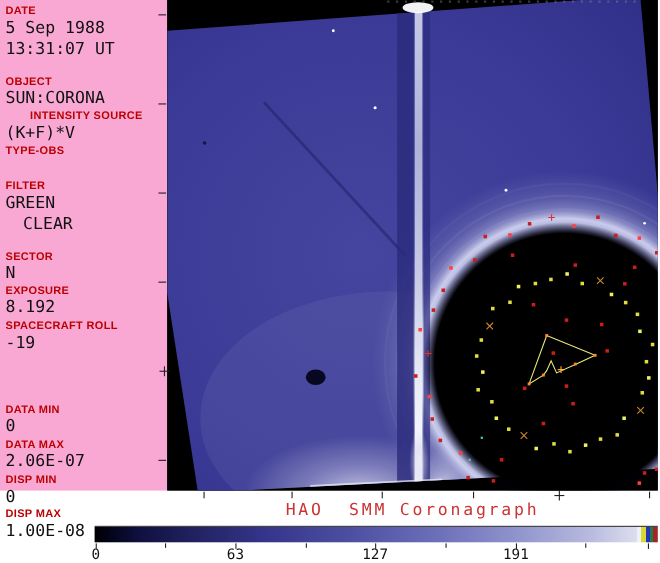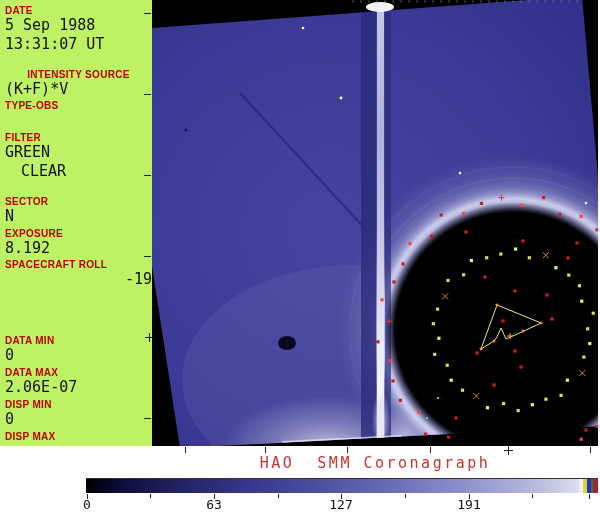--- a/index.html
+++ b/index.html
@@ -1,19 +1,19 @@
 <!DOCTYPE html>
 <html><head>
 <meta charset="utf-8">
 <style>
   html,body{margin:0;padding:0;background:#fff;}
   #screen{position:relative;width:600px;height:512px;background:#ffffff;overflow:hidden;
           font-family:"Liberation Sans",sans-serif;}
   
-  #sidebar{position:absolute;left:0;top:0;width:152px;height:446px;background:#bef264;
+  #sidebar{position:absolute;left:0;top:0;width:152px;height:446px;background:#f9a8d4;
            padding:4px 0 0 5px;box-sizing:border-box;}
   .entry{height:31.8px;overflow:visible;}
   .lbl{font-family:"Liberation Sans",sans-serif;font-weight:bold;font-size:10px;
        line-height:13px;letter-spacing:.3px;white-space:nowrap;}
   .val{font-family:"DejaVu Sans Mono",monospace;font-size:15px;line-height:17px;white-space:nowrap;}
   
   #plot{position:absolute;left:152px;top:0;width:446px;height:446px;background:#000;}
   #plot svg{display:block;}
   
   #plot-title{position:absolute;left:152px;top:454px;width:446px;text-align:center;
@@ -31,20 +31,24 @@
 
   <aside id="sidebar">
       <div class="entry">
         <div class="lbl" style="color: rgb(187, 0, 0);">DATE</div>
         <div class="val" style="color: rgb(17, 17, 17);">5 Sep 1988</div>
       </div>
       <div class="entry">
         <div class="val" style="color: rgb(17, 17, 17);">13:31:07 UT</div>
       </div>
       <div class="entry">
+        <div class="lbl" style="color: rgb(187, 0, 0);">OBJECT</div>
+        <div class="val" style="color: rgb(17, 17, 17);">SUN:CORONA</div>
+      </div>
+      <div class="entry">
         <div class="lbl" style="color: rgb(187, 0, 0); text-align: center;">INTENSITY SOURCE</div>
         <div class="val" style="color: rgb(17, 17, 17);">(K+F)*V</div>
       </div>
       <div class="entry">
         <div class="lbl" style="color: rgb(187, 0, 0);">TYPE-OBS</div>
       </div>
       <div class="entry">
         <div class="lbl" style="color: rgb(187, 0, 0);">FILTER</div>
         <div class="val" style="color: rgb(17, 17, 17);">GREEN</div>
       </div>
@@ -54,36 +58,37 @@
       <div class="entry">
         <div class="lbl" style="color: rgb(187, 0, 0);">SECTOR</div>
         <div class="val" style="color: rgb(17, 17, 17);">N</div>
       </div>
       <div class="entry">
         <div class="lbl" style="color: rgb(187, 0, 0);">EXPOSURE</div>
         <div class="val" style="color: rgb(17, 17, 17);">8.192</div>
       </div>
       <div class="entry">
         <div class="lbl" style="color: rgb(187, 0, 0);">SPACECRAFT ROLL</div>
-        <div class="val" style="color: rgb(17, 17, 17); text-align: right;">-19</div>
+        <div class="val" style="color: rgb(17, 17, 17);">-19</div>
       </div>
       <div class="entry">
         <div class="lbl" style="color: rgb(187, 0, 0); margin-top: 44px;">DATA MIN</div>
         <div class="val" style="color: rgb(17, 17, 17);">0</div>
       </div>
       <div class="entry">
         <div class="lbl" style="color: rgb(187, 0, 0);">DATA MAX</div>
         <div class="val" style="color: rgb(17, 17, 17);">2.06E-07</div>
       </div>
       <div class="entry">
         <div class="lbl" style="color: rgb(187, 0, 0);">DISP MIN</div>
         <div class="val" style="color: rgb(17, 17, 17);">0</div>
       </div>
       <div class="entry">
         <div class="lbl" style="color: rgb(187, 0, 0);">DISP MAX</div>
+        <div class="val" style="color: rgb(17, 17, 17);">1.00E-08</div>
       </div>
     </aside>
 
   <div id="plot">
     <svg id="plot-svg" width="446" height="446" viewBox="0 0 446 446">
       <defs>
         <radialGradient id="vig" cx="38%" cy="52%" r="85%">
           <stop offset="0" stop-color="#45459f"></stop>
           <stop offset=".55" stop-color="#3b3b97"></stop>
           <stop offset=".85" stop-color="#31318b"></stop>

